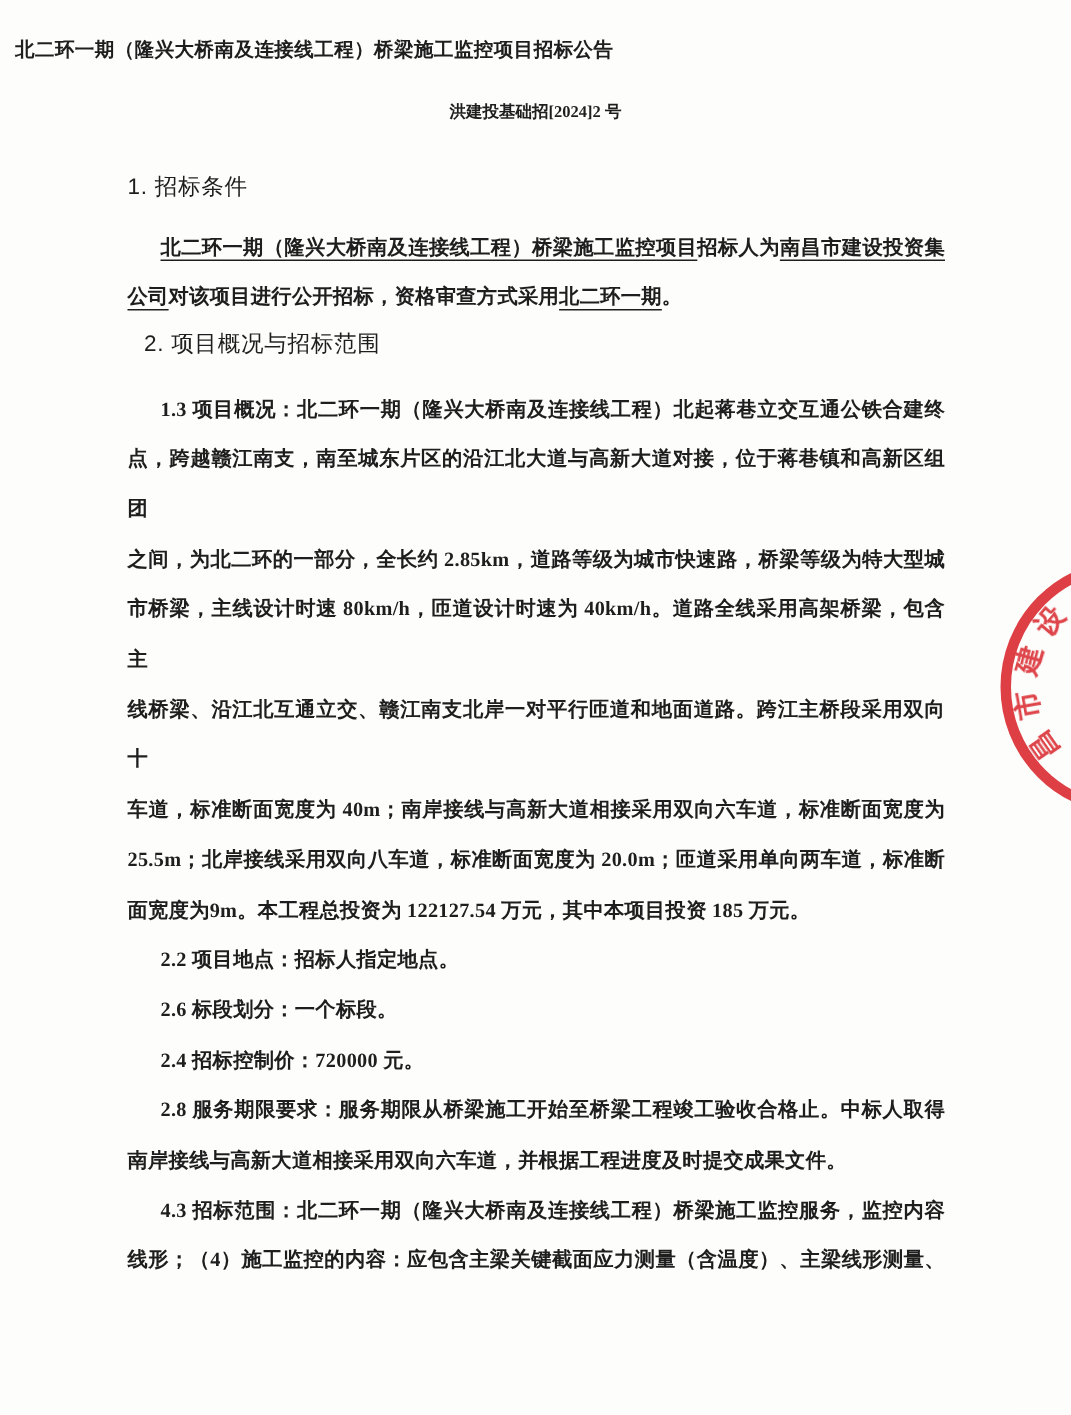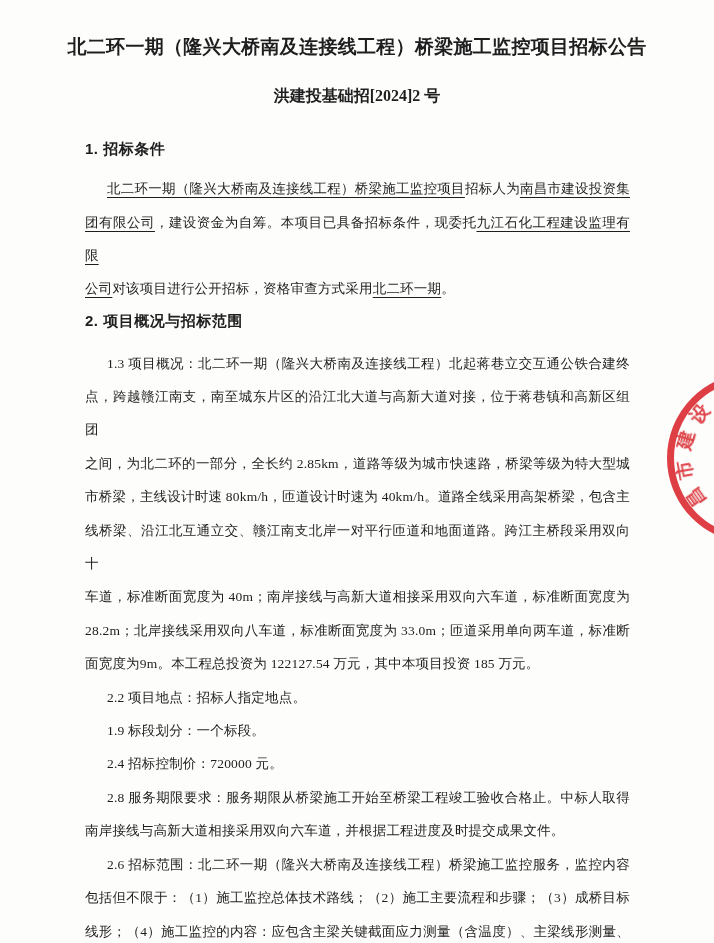--- a/index.html
+++ b/index.html
@@ -10,48 +10,48 @@
   .page {
     position: relative;
     width: 714px;
     height: 943px;
     background: #fdfdfc;
     overflow: hidden;
     font-family: "Liberation Serif", "DejaVu Serif", serif;
     color: #1e1e1e;
   }
   .doc-title {
-    margin: 35px 10px 0 10px;
-    font-size: 19px;
+    margin: 25px 10px 0 10px;
+    font-size: 13px;
     line-height: 1.3;
     font-weight: bold;
-    text-align: center;
+    text-align: left;
     letter-spacing: 0.3px;
     white-space: nowrap;
   }
   .doc-number {
     margin: 26px 0 0 0;
-    font-size: 16px;
+    font-size: 11px;
     line-height: 1.3;
     font-weight: bold;
     text-align: center;
   }
   .content {
     padding: 0 84px 0 85px;
   }
   .heading {
     font-family: "Liberation Sans", "DejaVu Sans", sans-serif;
     font-size: 15px;
     line-height: 1.25;
-    font-weight: bold;
+    font-weight: normal;
     letter-spacing: 0.5px;
   }
   .h1 { margin: 34px 0 13px 0; }
-  .h2 { margin: 6px 0 16px 0; }
-  .para { margin: 0; }
+  .h2 { margin: 6px 0 16px 11px; }
+  .para { margin: 0; font-weight: bold; }
   .line {
     font-size: 13.5px;
     line-height: 33.4px;
     text-align: justify;
     letter-spacing: 0.2px;
     white-space: nowrap;
   }
   .line.fill { text-align: justify; text-align-last: justify; white-space: normal; }
   .line.ind { text-indent: 22px; }
   .u {
@@ -93,57 +93,55 @@
   <div class="doc-title">北二环一期（隆兴大桥南及连接线工程）桥梁施工监控项目招标公告</div>
 
   <div class="doc-number">洪建投基础招[2024]2 号</div>
 
   <div class="content">
 
     <div class="heading h1">1. 招标条件</div>
 
     <div class="para">
         <div class="line ind fill"><span class="u">北二环一期（隆兴大桥南及连接线工程）桥梁施工监控项目</span><span>招标人为</span><span class="u">南昌市建设投资集</span></div>
-        <div class="line fill"><span class="u">团有限公司</span><span>，建设资金为自筹。本项目已具备招标条件，现委托</span><span class="u">九江石化工程建设监理有限</span></div>
         <div class="line"><span class="u">公司</span><span>对该项目进行公开招标，资格审查方式采用</span><span class="u">北二环一期</span><span>。</span></div>
       </div>
 
     <div class="heading h2">2. 项目概况与招标范围</div>
 
     <div class="para">
         <div class="line ind fill"><span>1.3 项目概况：北二环一期（隆兴大桥南及连接线工程）北起蒋巷立交互通公铁合建终</span></div>
         <div class="line fill"><span>点，跨越赣江南支，南至城东片区的沿江北大道与高新大道对接，位于蒋巷镇和高新区组团</span></div>
         <div class="line fill"><span>之间，为北二环的一部分，全长约 2.85km，道路等级为城市快速路，桥梁等级为特大型城</span></div>
         <div class="line fill"><span>市桥梁，主线设计时速 80km/h，匝道设计时速为 40km/h。道路全线采用高架桥梁，包含主</span></div>
         <div class="line fill"><span>线桥梁、沿江北互通立交、赣江南支北岸一对平行匝道和地面道路。跨江主桥段采用双向十</span></div>
         <div class="line fill"><span>车道，标准断面宽度为 40m；南岸接线与高新大道相接采用双向六车道，标准断面宽度为</span></div>
-        <div class="line fill"><span>28.2m；北岸接线采用双向八车道，标准断面宽度为 33.0m；匝道采用单向两车道，标准断</span></div>
+        <div class="line fill"><span>25.5m；北岸接线采用双向八车道，标准断面宽度为 20.0m；匝道采用单向两车道，标准断</span></div>
         <div class="line"><span>面宽度为9m。本工程总投资为 122127.54 万元，其中本项目投资 185 万元。</span></div>
       </div>
 
     <div class="para">
         <div class="line ind"><span>2.2 项目地点：招标人指定地点。</span></div>
       </div>
 
     <div class="para">
-        <div class="line ind"><span>1.9 标段划分：一个标段。</span></div>
+        <div class="line ind"><span>2.6 标段划分：一个标段。</span></div>
       </div>
 
     <div class="para">
         <div class="line ind"><span>2.4 招标控制价：720000 元。</span></div>
       </div>
 
     <div class="para">
         <div class="line ind fill"><span>2.8 服务期限要求：服务期限从桥梁施工开始至桥梁工程竣工验收合格止。中标人取得</span></div>
         <div class="line"><span>南岸接线与高新大道相接采用双向六车道，并根据工程进度及时提交成果文件。</span></div>
       </div>
 
     <div class="para">
-        <div class="line ind fill"><span>2.6 招标范围：北二环一期（隆兴大桥南及连接线工程）桥梁施工监控服务，监控内容</span></div>
-        <div class="line fill"><span>包括但不限于：（1）施工监控总体技术路线；（2）施工主要流程和步骤；（3）成桥目标</span></div>
+        <div class="line ind fill"><span>4.3 招标范围：北二环一期（隆兴大桥南及连接线工程）桥梁施工监控服务，监控内容</span></div>
         <div class="line fill"><span>线形；（4）施工监控的内容：应包含主梁关键截面应力测量（含温度）、主梁线形测量、</span></div>
       </div>
 
   </div>
 
   <div class="stamp">
     <div class="ring" style="border-color: rgb(217, 37, 43);"></div>
   <span class="schar" style="left: 700px; top: 414px; transform: translate(-50%, -50%) rotate(-50deg); color: rgb(217, 37, 43);">设</span>
       <span class="schar" style="left: 686px; top: 440px; transform: translate(-50%, -50%) rotate(-75deg); color: rgb(217, 37, 43);">建</span>
       <span class="schar" style="left: 685px; top: 470px; transform: translate(-50%, -50%) rotate(-100deg); color: rgb(217, 37, 43);">市</span>

